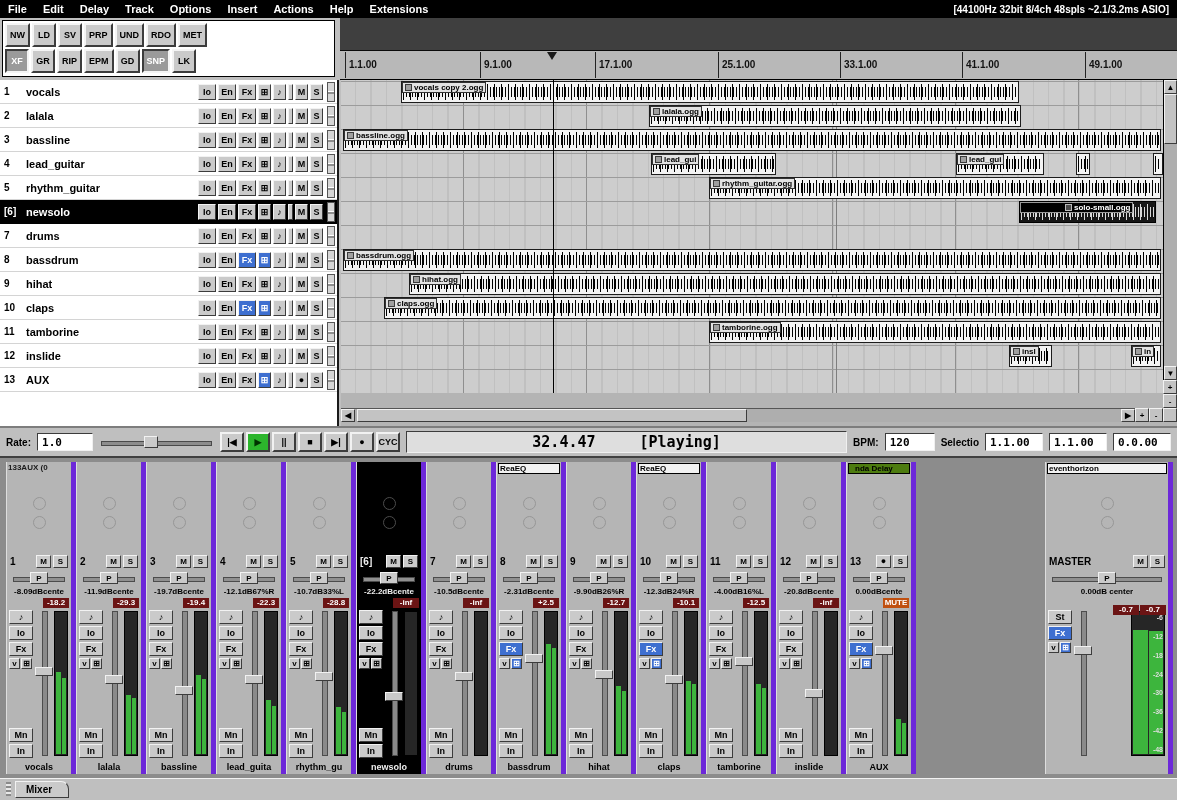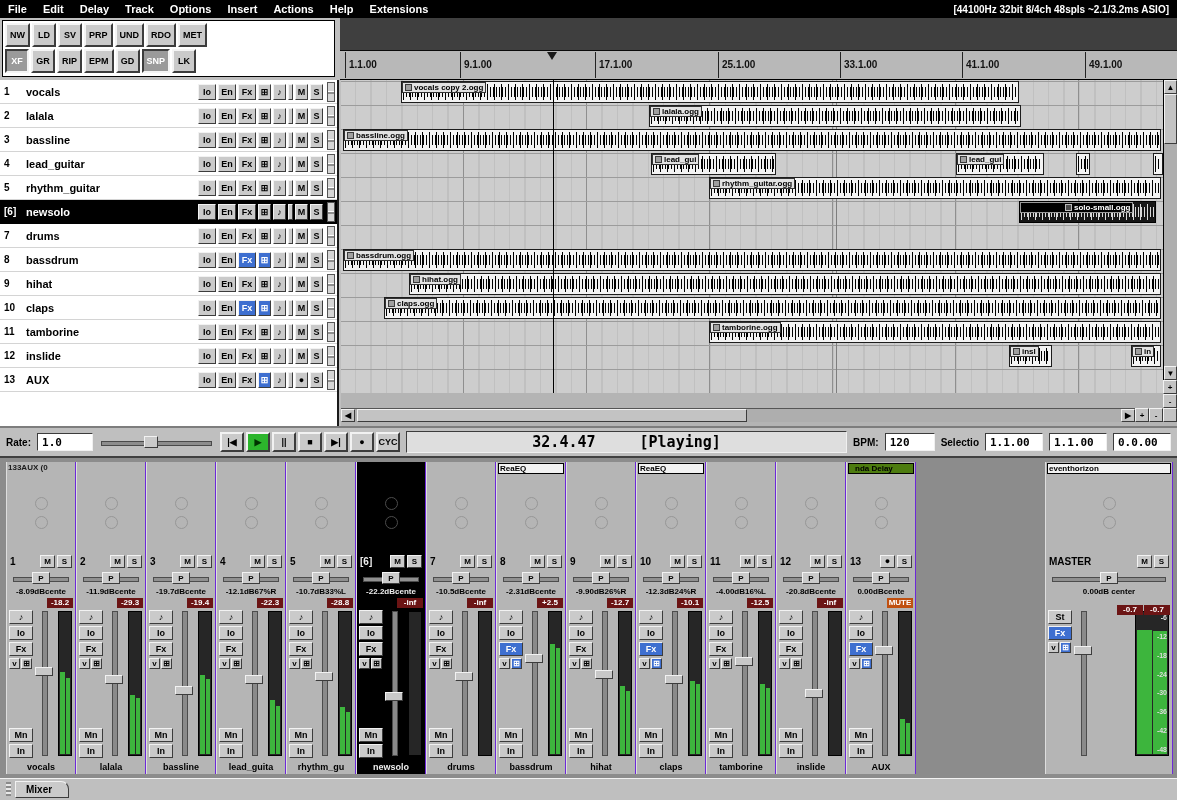--- a/index.html
+++ b/index.html
@@ -111,21 +111,21 @@
   .tp-btn.play { background:#2cb52c; color:#003300; }
   .time-box { flex:1; height:22px; background:#dedede; border:1px solid; border-color:#3c3c3c #f0f0f0 #f0f0f0 #3c3c3c;
     display:flex; align-items:center; justify-content:center; gap:44px;
     font-family:"DejaVu Sans Mono",monospace; font-size:15px; font-weight:bold; color:#000; }
 
   
   .mixer { position:absolute; top:456px; left:0; right:0; height:322px; background:#8c8c8c;
     border-top:2px solid #404040; display:flex; padding:4px 2px 2px 6px; }
   .strips { display:flex; }
   .strip { width:70px; height:312px; background:#b5b5b5; color:#000; flex:none; position:relative;
-    border-left:1px solid #dedede; border-right:1px solid #6d28d9; display:flex; flex-direction:column; }
+    border-left:1px solid #dedede; border-right:5px solid #6d28d9; display:flex; flex-direction:column; }
   .strip.sel { background:#000; color:#eee; }
   .slot { height:11px; margin:1px 1px 0 1px; font-size:8px; font-weight:bold; line-height:10px;
     white-space:nowrap; overflow:hidden; }
   .slot.white { background:#f2f2f2; border:1px solid #000; color:#000; padding:0 1px; }
   .slot.orange { background:#4d7c0f; border:1px solid #000; color:#000; padding:0 6px; }
   .slot.plain { color:#1a1a1a; }
   .knobs { height:78px; display:flex; flex-direction:column; align-items:center; justify-content:center; gap:6px; }
   .knob { width:13px; height:13px; border-radius:50%; border:1px solid #979797; }
   .strip.sel .knob { border-color:#4c4c4c; }
   .numrow { height:18px; display:flex; align-items:center; gap:2px; padding:0 3px; font-size:10px; font-weight:bold; }
@@ -216,21 +216,21 @@
           <span class="tb-btn">EPM</span>
           <span class="tb-btn">GD</span>
           <span class="tb-btn pressed">SNP</span>
           <span class="tb-btn">LK</span>
         </div>
     </div>
     <div class="ruler-band">
       <div class="ruler" id="ruler">
         <div class="ruler-marker" id="ruler-marker" style="left: 207px;"></div>
       <span class="tick" style="left: 5px;">1.1.00</span>
-          <span class="tick" style="left: 120px;">9.1.00</span>
+          <span class="tick" style="left: 140px;">9.1.00</span>
           <span class="tick" style="left: 255px;">17.1.00</span>
           <span class="tick" style="left: 378px;">25.1.00</span>
           <span class="tick" style="left: 500px;">33.1.00</span>
           <span class="tick" style="left: 622px;">41.1.00</span>
           <span class="tick" style="left: 745px;">49.1.00</span>
         </div>
     </div>
   </div>
 
   <div class="main">

